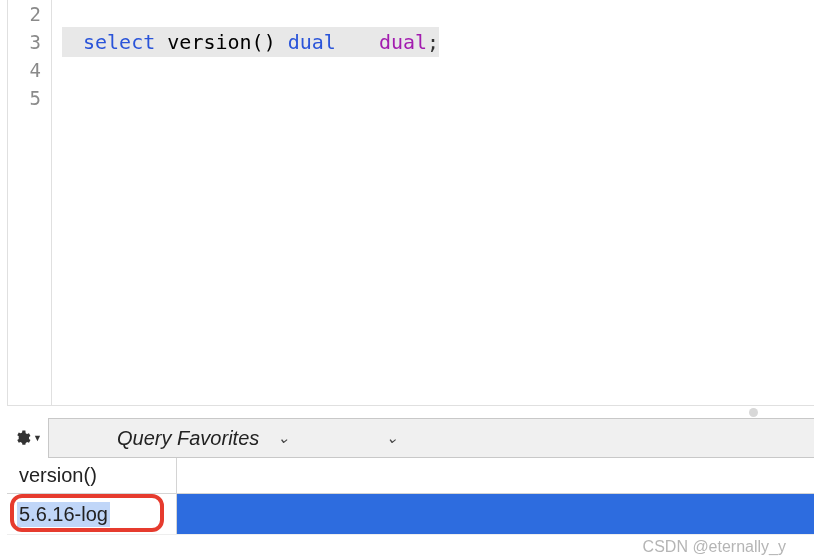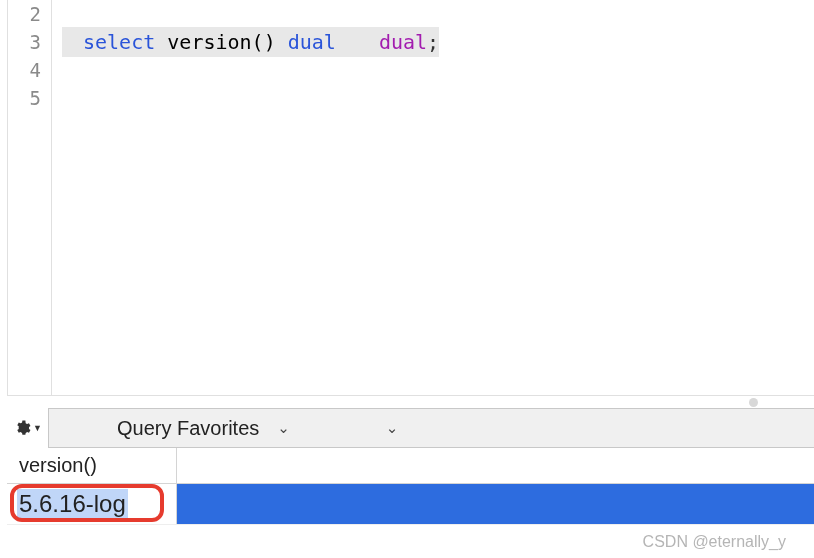--- a/index.html
+++ b/index.html
@@ -15,32 +15,32 @@
     .fn { color: #000; }
     .kw-from { color: #2a54d9; }
     .tbl { color: #a21caf; margin-left: 31px; }
     .semi { color: #333; }
     .status-row { height: 12px; background: #fff; position: relative; }
     .status-dot { position: absolute; right: 56px; top: 2px; width: 9px; height: 9px; border-radius: 50%; background: #d8d8d8; }
     .toolbar { height: 40px; background: #f0f0f0; border-top: 1px solid #c8c8c8; border-bottom: 1px solid #c8c8c8; display: flex; align-items: center; }
     .gear-box { width: 42px; height: 40px; background: #fff; border-right: 1px solid #c8c8c8; display: flex; align-items: center; justify-content: center; gap: 2px; }
     .gear-svg { width: 18px; height: 18px; }
     .gear-arrow { font-size: 9px; color: #333; }
-    .toolbar-btn { display: flex; align-items: center; padding: 0 28px; height: 100%; cursor: pointer; font-size: 20px; color: #222; gap: 18px; }
+    .toolbar-btn { display: flex; align-items: center; padding: 0 28px; height: 100%; cursor: pointer; font-size: 20px; color: #222; gap: 18px; font-style: italic; }
     .toolbar-btn .chevron { font-size: 15px; color: #444; }
     .spacer { width: 40px; }
     .results { background: #fff; }
     .result-header { height: 36px; display: flex; align-items: center; border-bottom: 1px solid #d4d4d4; }
     .col-header { padding: 0 12px; font-size: 20px; color: #222; border-right: 1px solid #d4d4d4; height: 100%; display: flex; align-items: center; min-width: 170px; }
     .result-row { height: 40px; display: flex; align-items: stretch; }
     .cell-first { position: relative; width: 170px; display: flex; align-items: center; padding: 0 10px; border-right: 1px solid #d4d4d4; }
-    .cell-highlight { background: #c0d6f8; padding: 1px 2px; font-size: 24px; color: #222; }
+    .cell-highlight { background: #c0d6f8; padding: 1px 2px; font-size: 20px; color: #222; }
     .red-ring { position: absolute; left: 3px; top: 0; width: 154px; height: 38px; border: 4px solid #e63b2e; border-radius: 12px; pointer-events: none; }
     .cell-rest { flex: 1; background: #2d6cdf; }
-    .footer { height: 34px; display: flex; align-items: center; justify-content: flex-end; padding-right: 28px; font-size: 16px; color: #b5b5b5; border-top: 1px solid #eee; }
+    .footer { height: 24px; display: flex; align-items: center; justify-content: flex-end; padding-right: 28px; font-size: 16px; color: #b5b5b5; border-top: 1px solid #eee; }
   </style>
 </head>
 <body>
 
 <div class="root">
 
   <div class="editor-pane">
     <div class="gutter" id="gutter">
         <div class="line-num">2</div>
         <div class="line-num">3</div>

